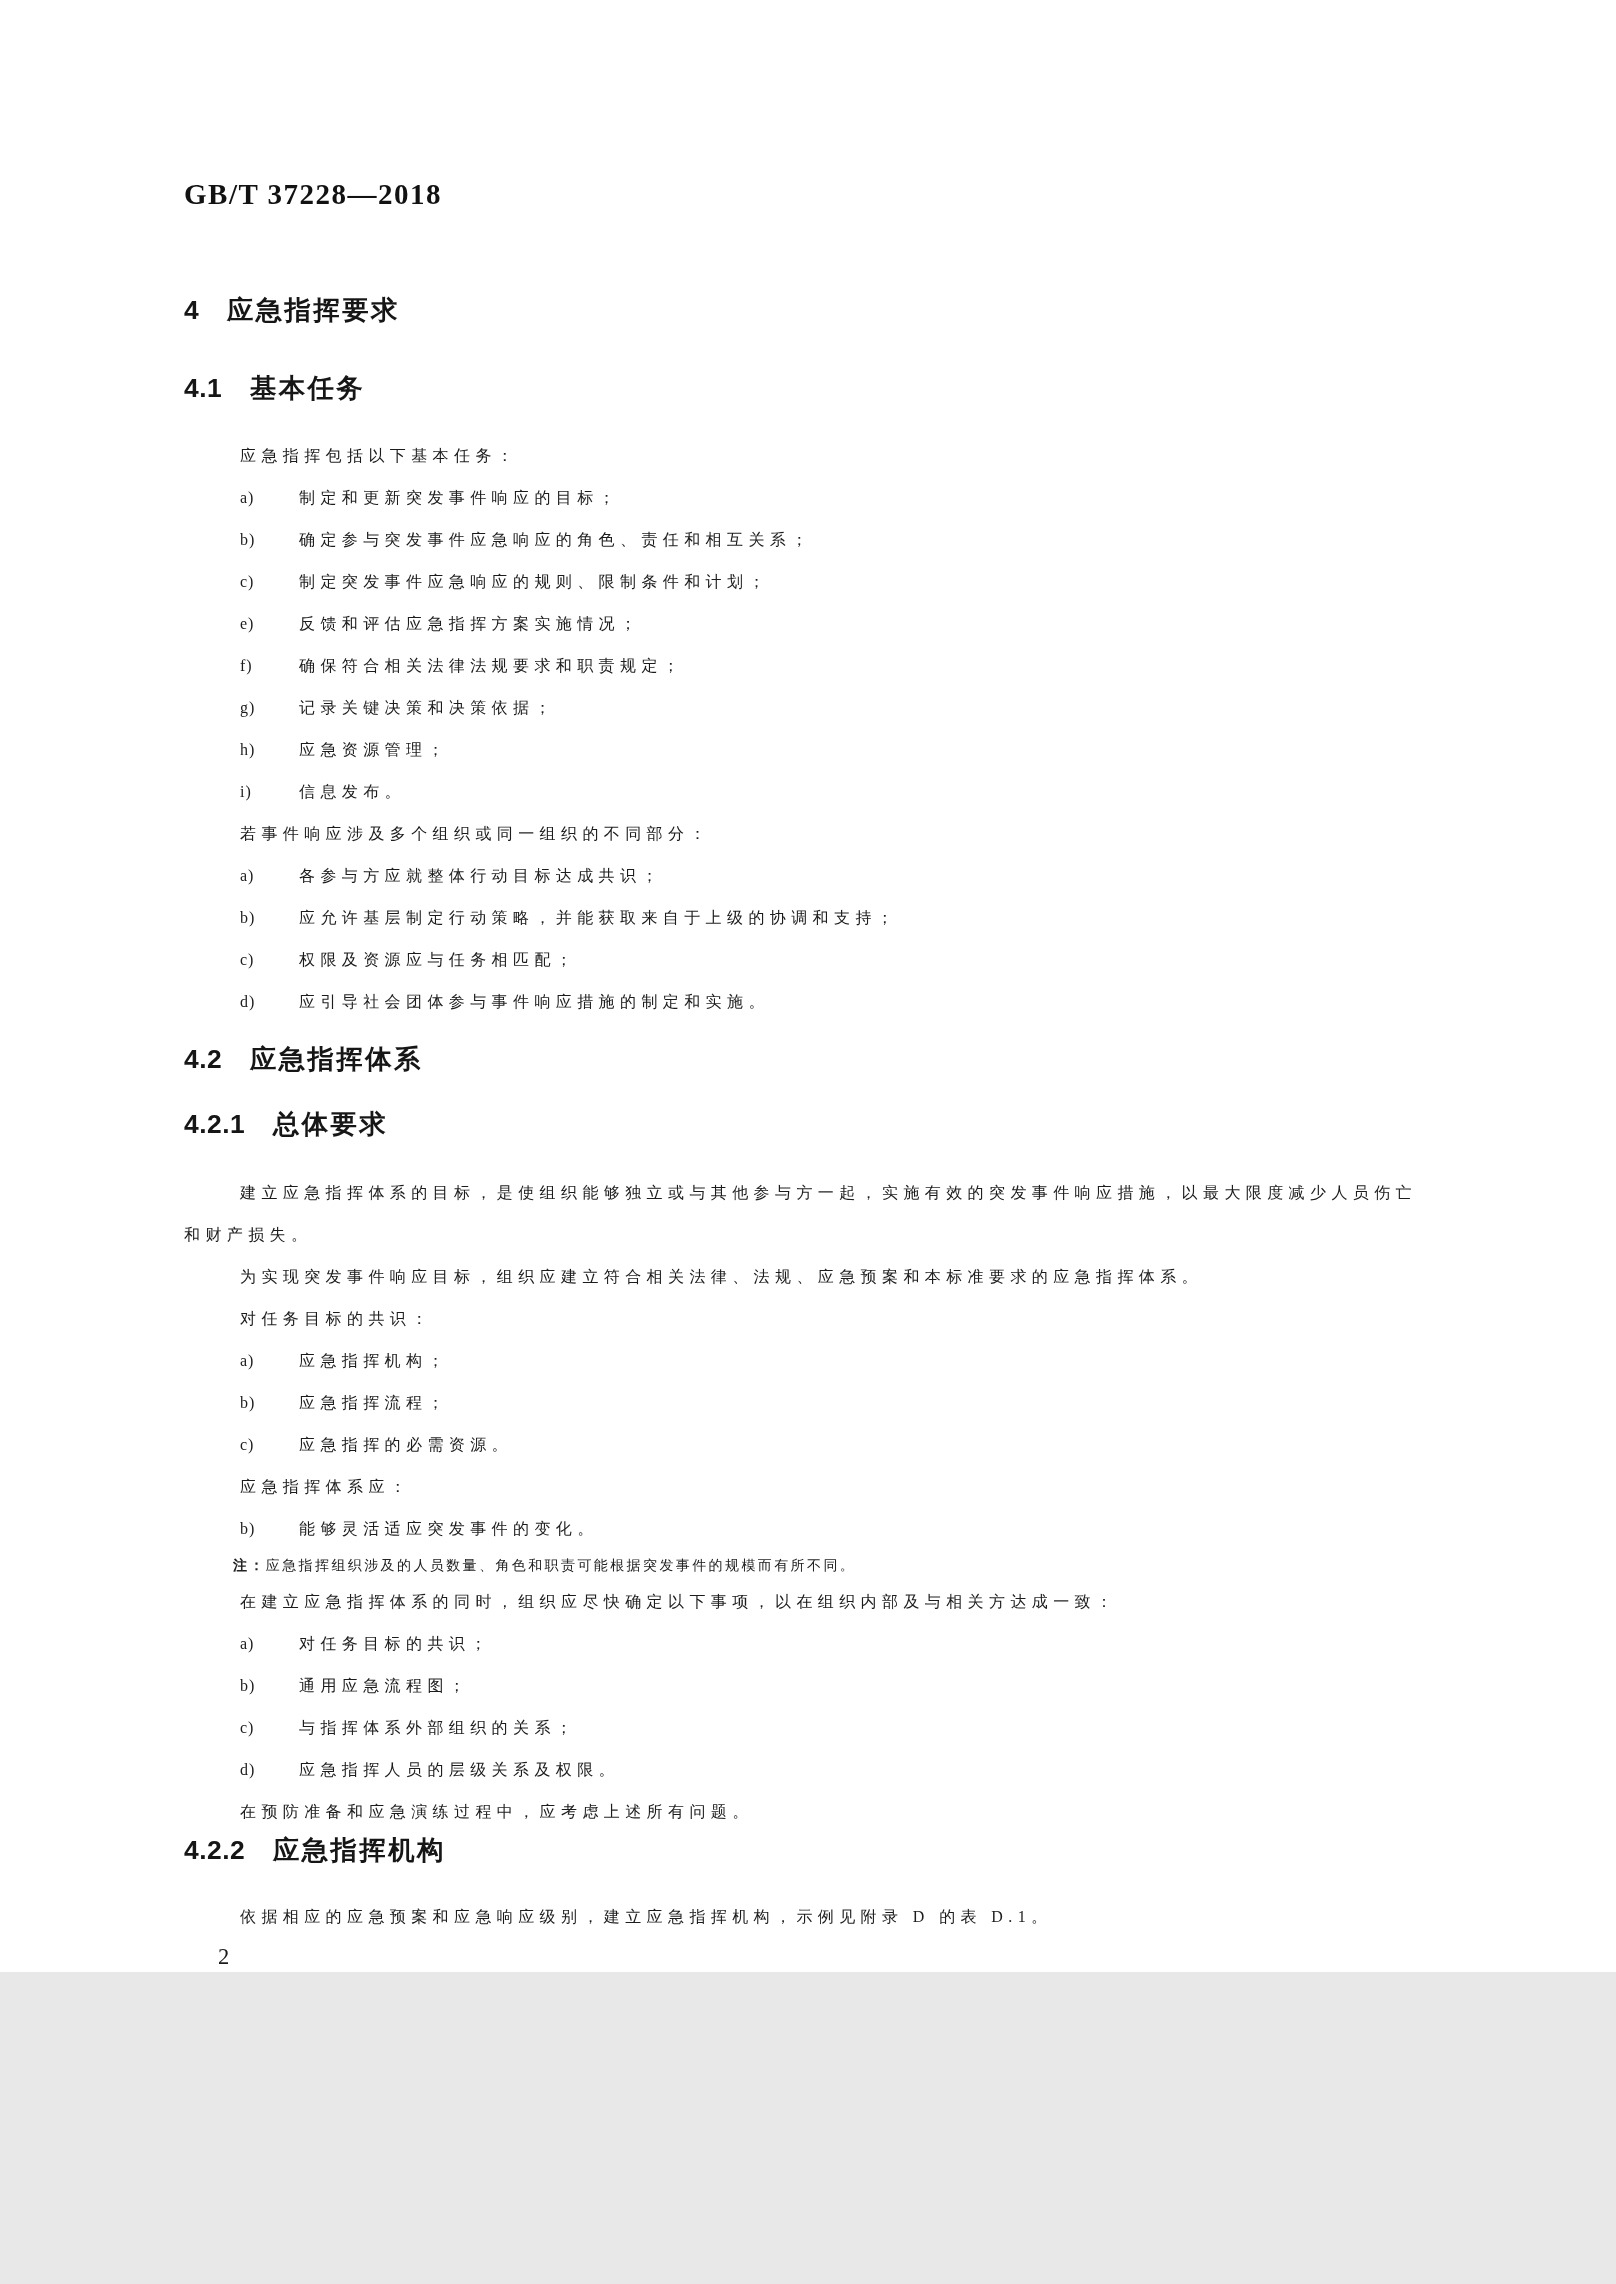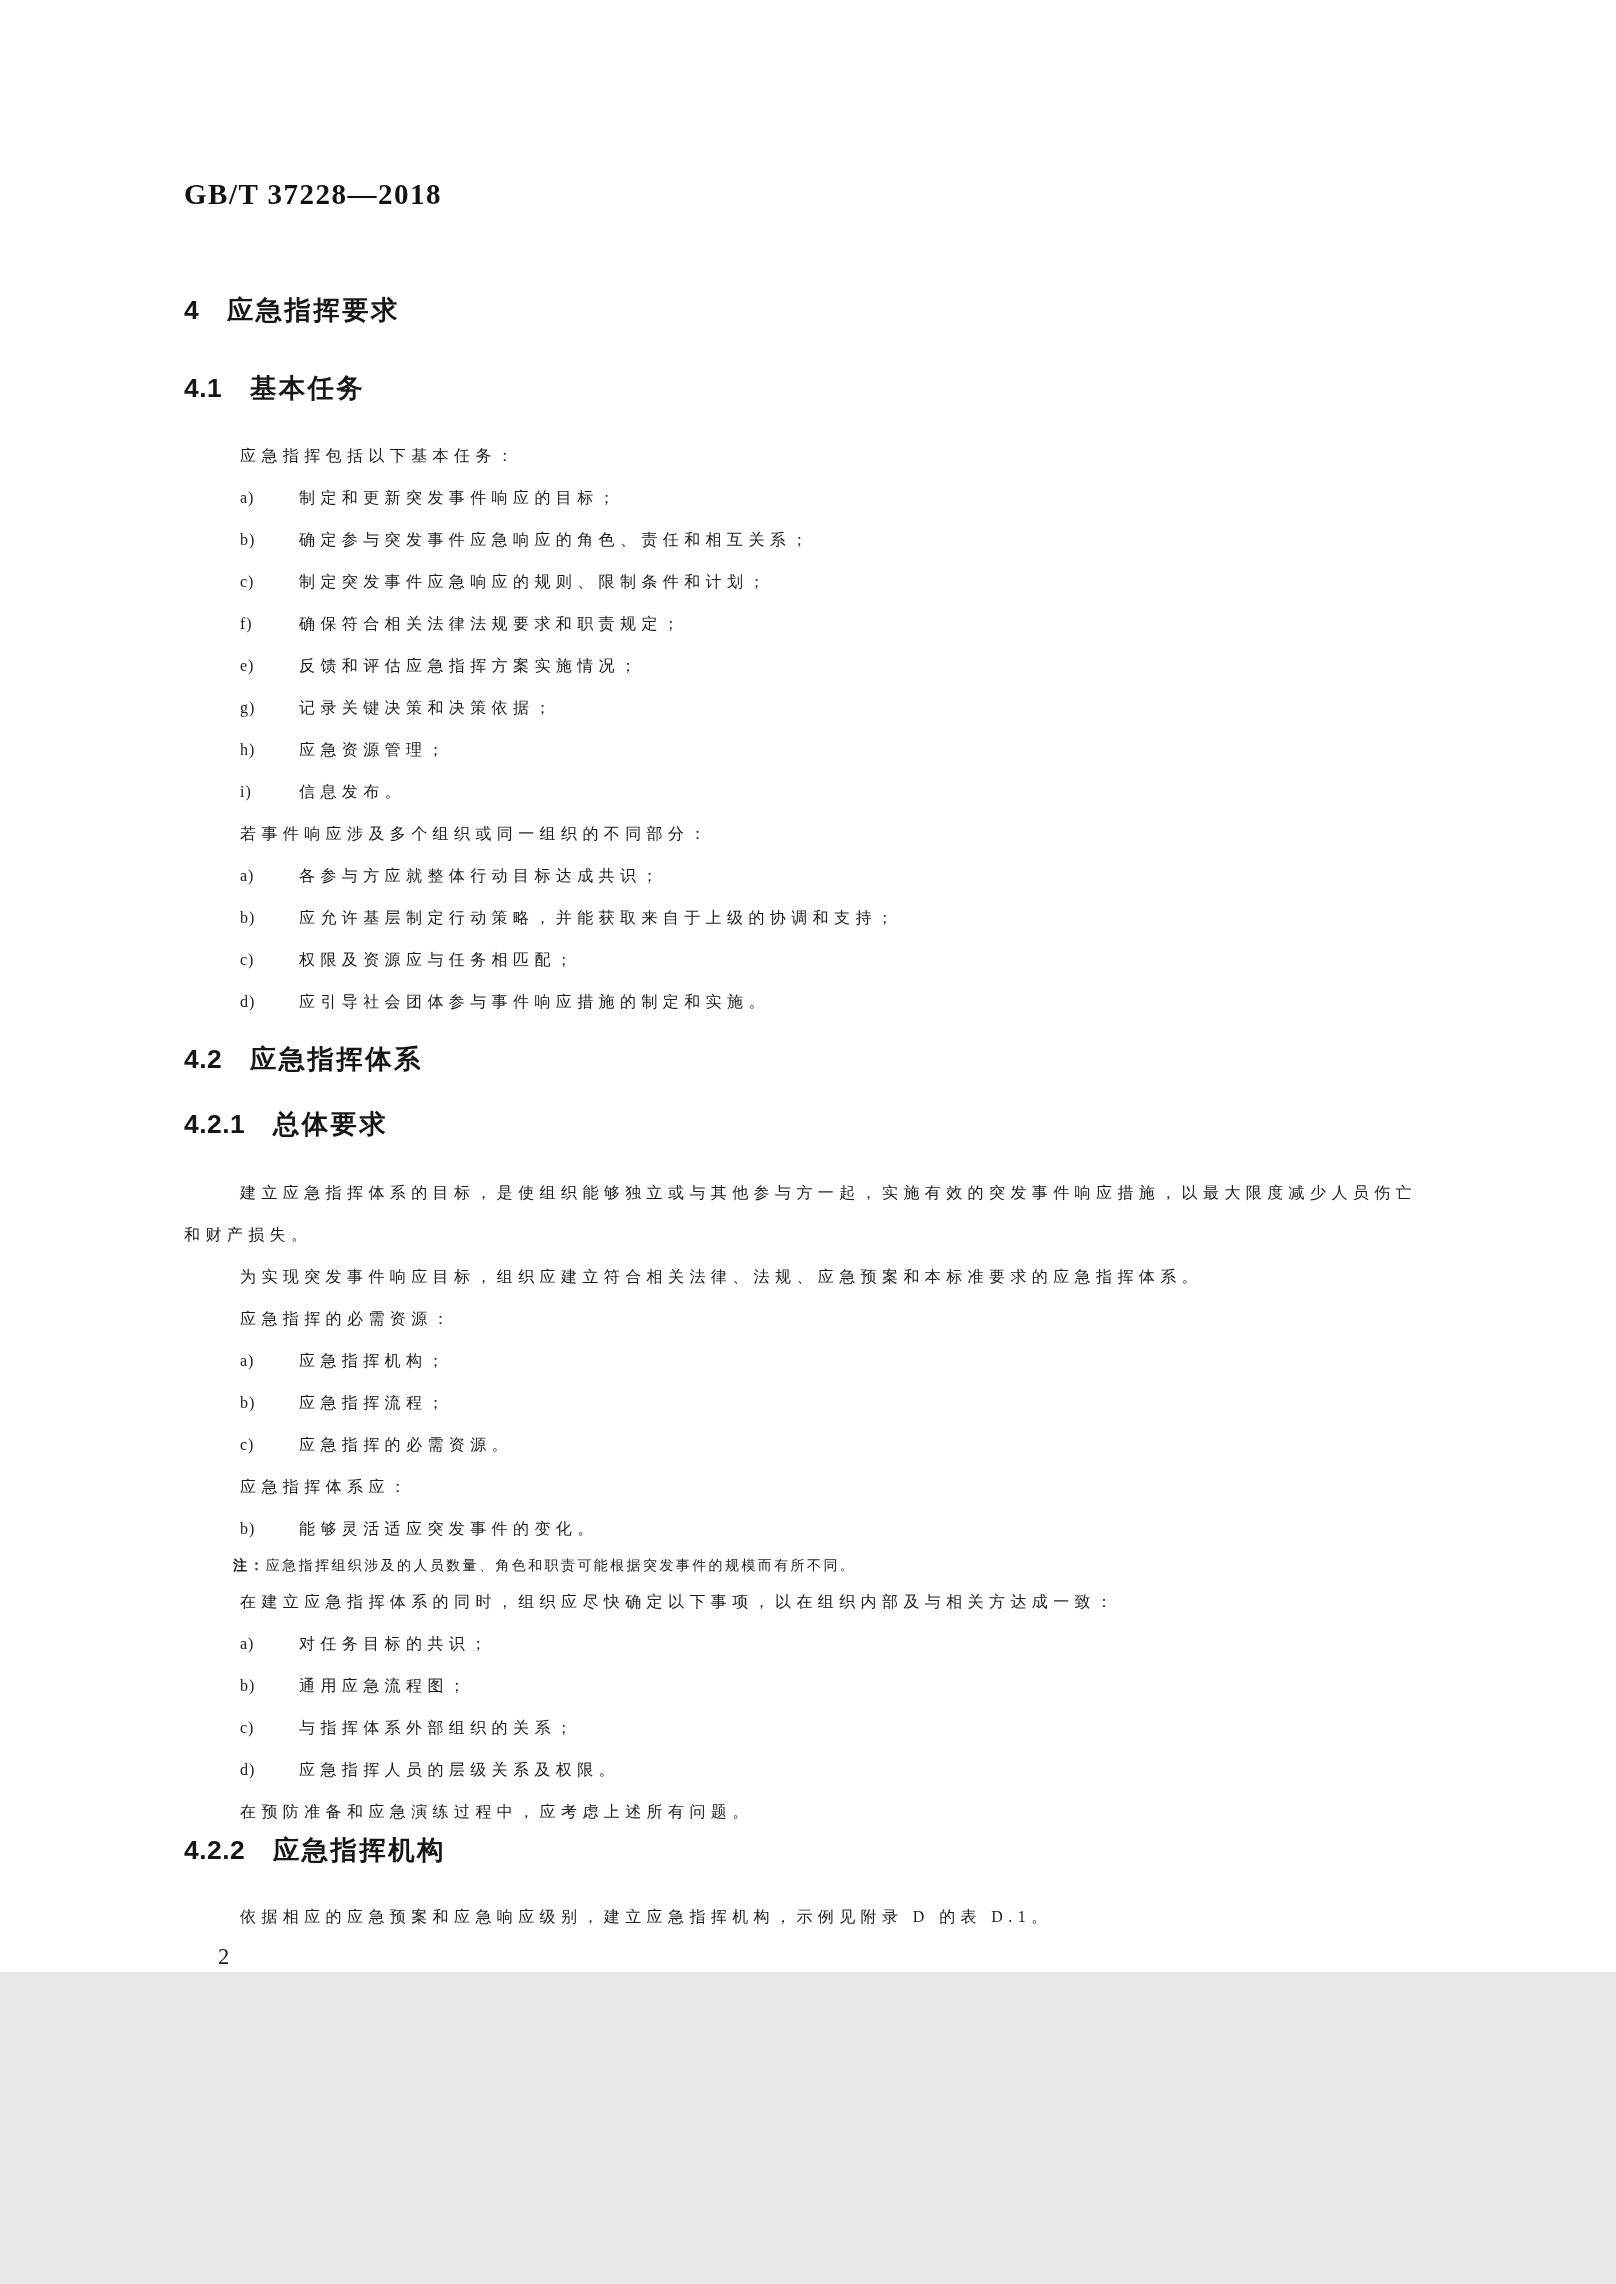--- a/index.html
+++ b/index.html
@@ -67,22 +67,22 @@
   <div class="hd mt90">
     <span class="hnum num-2">4.1</span><span>基本任务</span>
   </div>
 
   <p class="body indent mt62">应急指挥包括以下基本任务：</p>
 
   <div class="list">
     <div class="body li"><span class="lbl">a)</span><span>制定和更新突发事件响应的目标；</span></div>
     <div class="body li"><span class="lbl">b)</span><span>确定参与突发事件应急响应的角色、责任和相互关系；</span></div>
     <div class="body li"><span class="lbl">c)</span><span>制定突发事件应急响应的规则、限制条件和计划；</span></div>
+    <div class="body li"><span class="lbl">e)</span><span>反馈和评估应急指挥方案实施情况；</span></div>
     <div class="body li"><span class="lbl">f)</span><span>确保符合相关法律法规要求和职责规定；</span></div>
-    <div class="body li"><span class="lbl">e)</span><span>反馈和评估应急指挥方案实施情况；</span></div>
     <div class="body li"><span class="lbl">g)</span><span>记录关键决策和决策依据；</span></div>
     <div class="body li"><span class="lbl">h)</span><span>应急资源管理；</span></div>
     <div class="body li"><span class="lbl">i)</span><span>信息发布。</span></div>
   </div>
 
   <p class="body indent">若事件响应涉及多个组织或同一组织的不同部分：</p>
 
   <div class="list">
     <div class="body li"><span class="lbl">a)</span><span>各参与方应就整体行动目标达成共识；</span></div>
     <div class="body li"><span class="lbl">b)</span><span>应允许基层制定行动策略，并能获取来自于上级的协调和支持；</span></div>
@@ -93,21 +93,21 @@
   <div class="hd mt38">
     <span class="hnum num-2">4.2</span><span>应急指挥体系</span>
   </div>
 
   <div class="hd mt63">
     <span class="hnum num-3">4.2.1</span><span>总体要求</span>
   </div>
 
   <p class="body indent mt64">建立应急指挥体系的目标，是使组织能够独立或与其他参与方一起，实施有效的突发事件响应措施，以最大限度减少人员伤亡和财产损失。</p>
   <p class="body indent">为实现突发事件响应目标，组织应建立符合相关法律、法规、应急预案和本标准要求的应急指挥体系。</p>
-  <p class="body indent">应急指挥的必需资源：</p>
+  <p class="body indent">对任务目标的共识：</p>
 
   <div class="list">
     <div class="body li"><span class="lbl">a)</span><span>应急指挥机构；</span></div>
     <div class="body li"><span class="lbl">b)</span><span>应急指挥流程；</span></div>
     <div class="body li"><span class="lbl">c)</span><span>应急指挥的必需资源。</span></div>
   </div>
 
   <p class="body indent">应急指挥体系应：</p>
 
   <div class="list">

